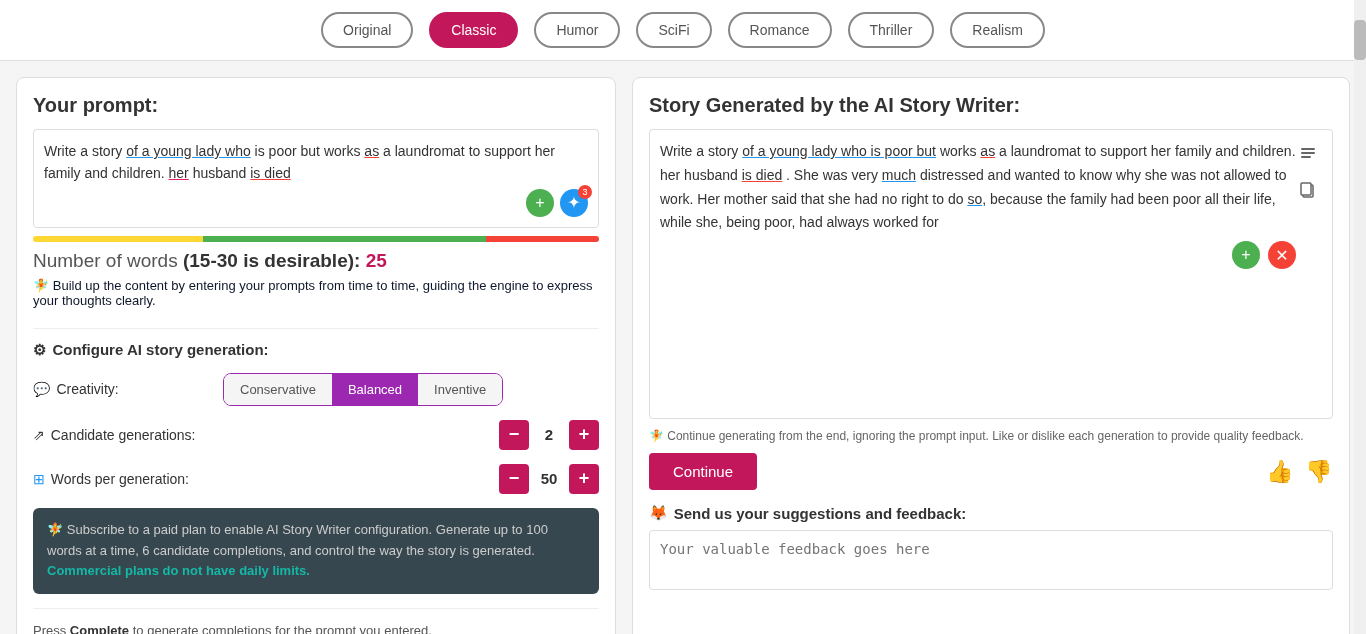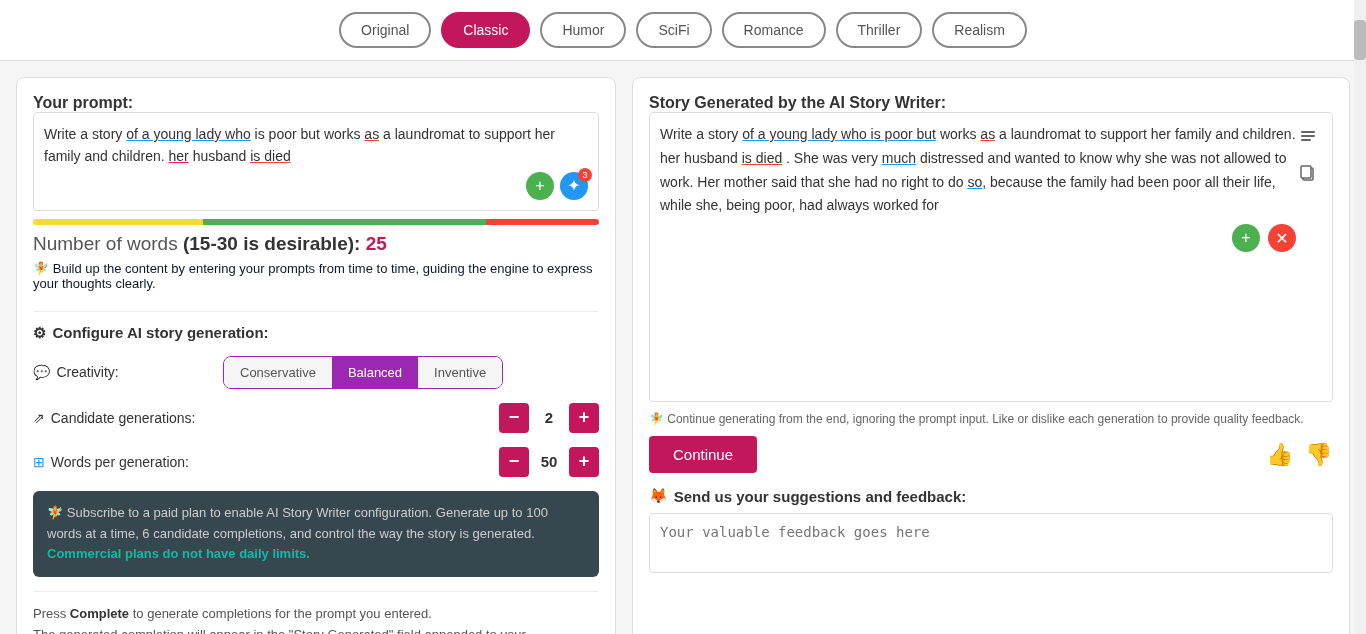--- a/index.html
+++ b/index.html
@@ -3,21 +3,21 @@
   <meta charset="utf-8">
   <style>
     * { box-sizing: border-box; margin: 0; padding: 0; }
     body { font-family: Arial, sans-serif; font-size: 14px; background: #f5f5f5; overflow-x: hidden; }
     
     .top-bar {
       background: white;
       padding: 12px 0;
       display: flex;
       justify-content: center;
-      gap: 10px;
+      gap: 16px;
       border-bottom: 1px solid #ddd;
       flex-wrap: wrap;
     }
     
     .style-btn {
       padding: 8px 20px;
       border-radius: 20px;
       border: 2px solid #888;
       background: white;
       color: #555;
@@ -49,23 +49,24 @@
     .right-panel {
       flex: 1;
       background: white;
       border-radius: 8px;
       border: 1px solid #ddd;
       padding: 16px;
       position: relative;
     }
     
     .section-title {
-      font-size: 16px;
+      font-size: 20px;
       font-weight: bold;
       color: #333;
+      margin-bottom: 12px;
     }
     
     .prompt-icons {
       display: flex;
       justify-content: flex-end;
       gap: 6px;
       margin-top: 4px;
     }
     
     .icon-btn {

